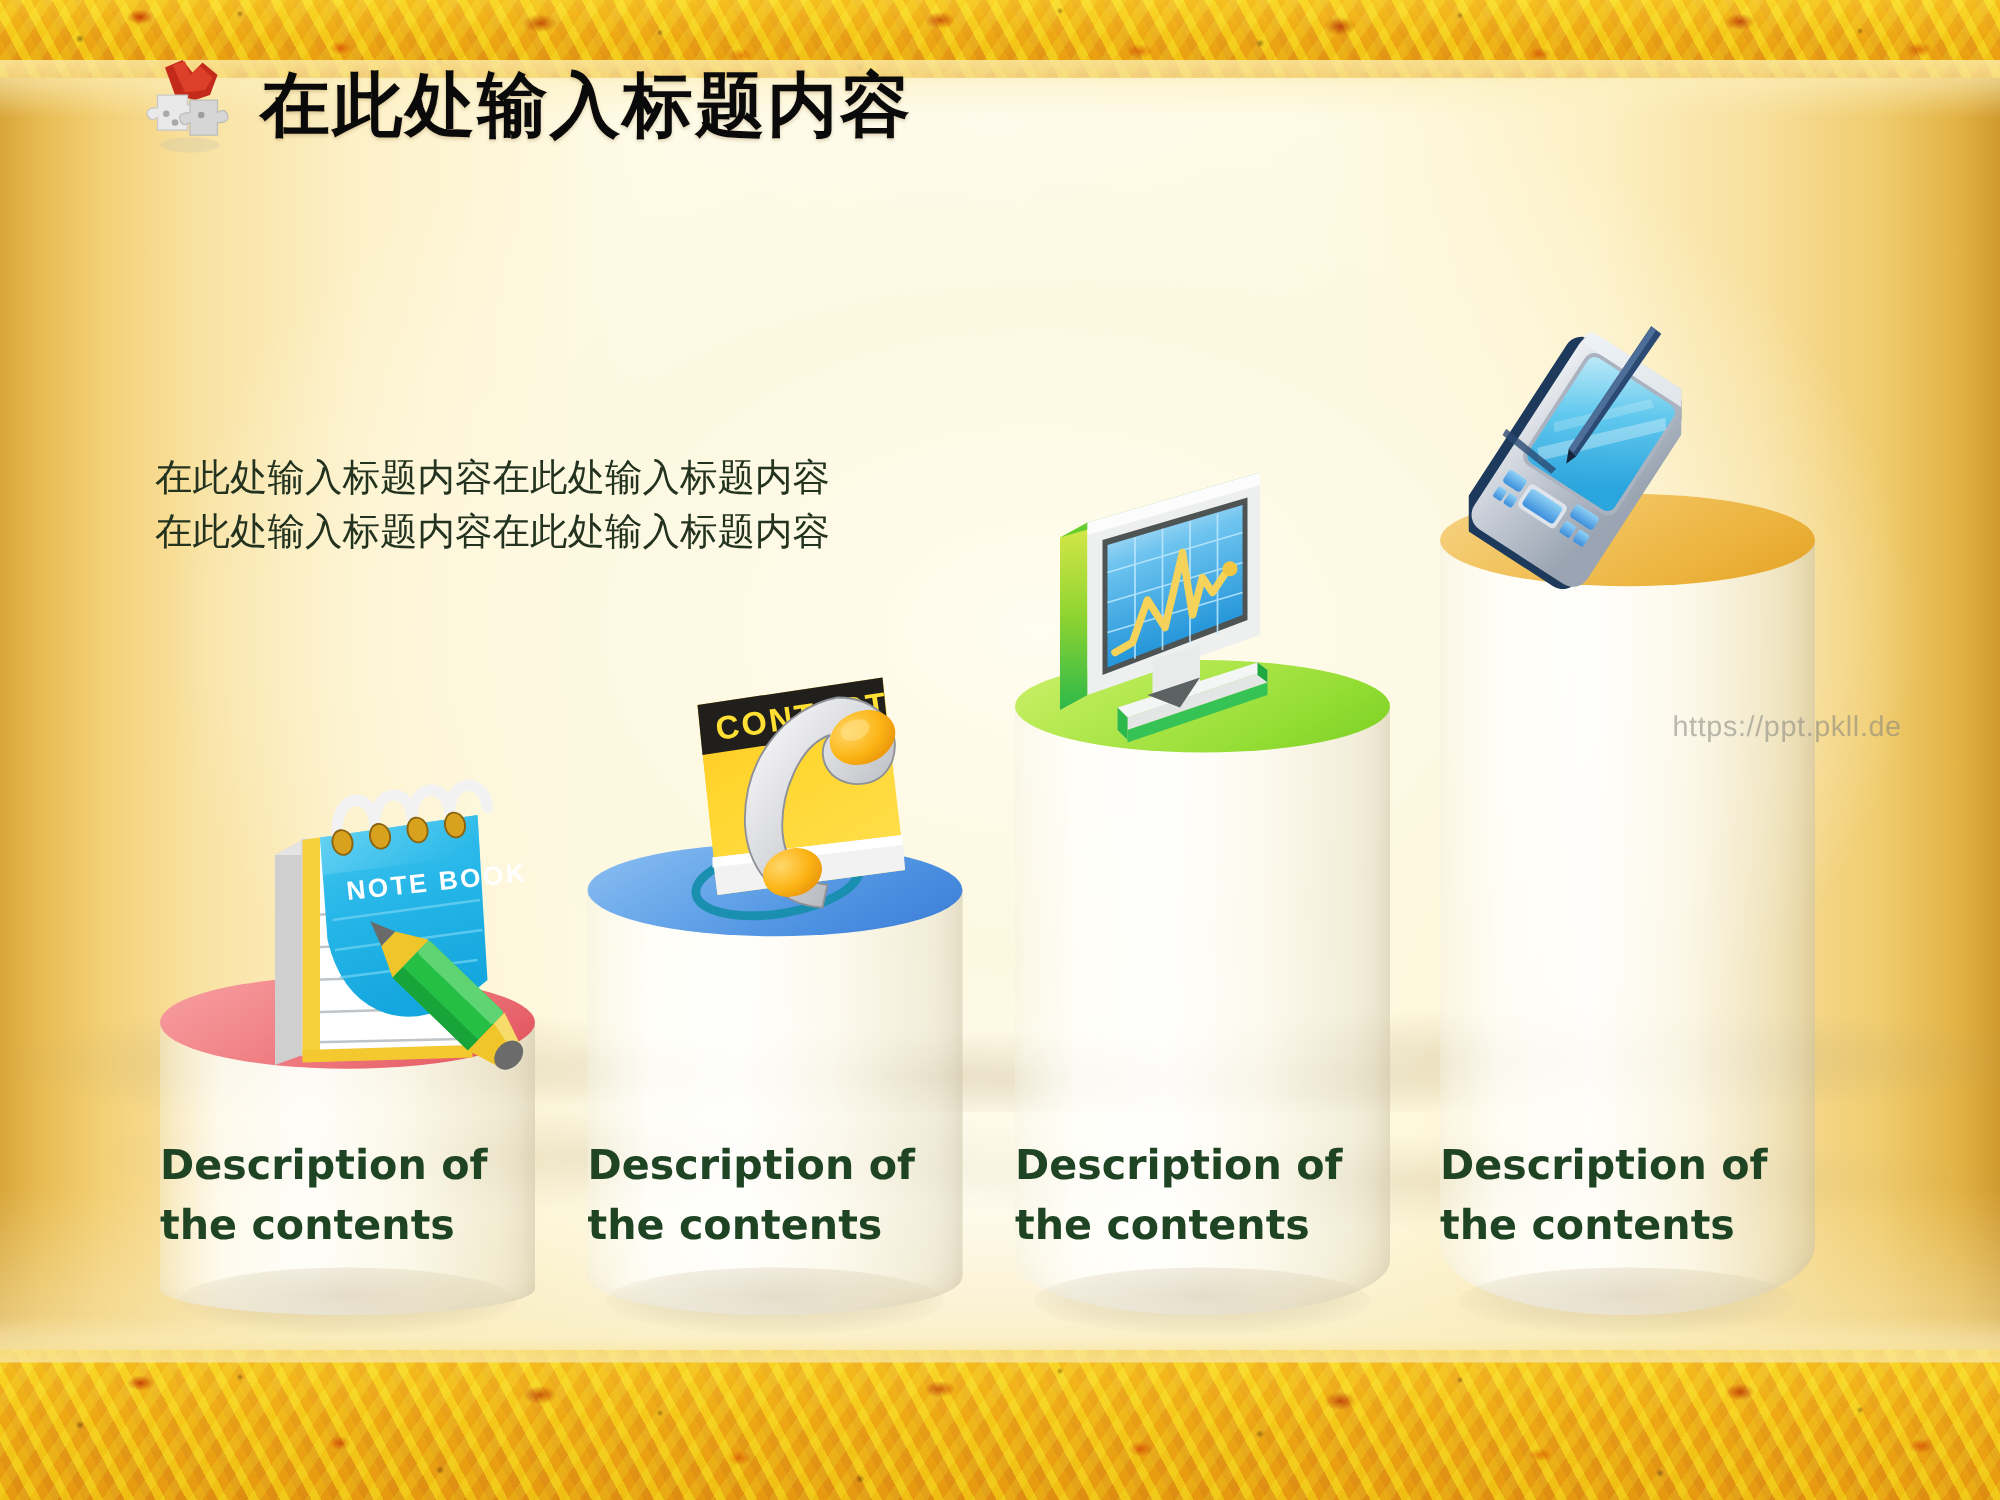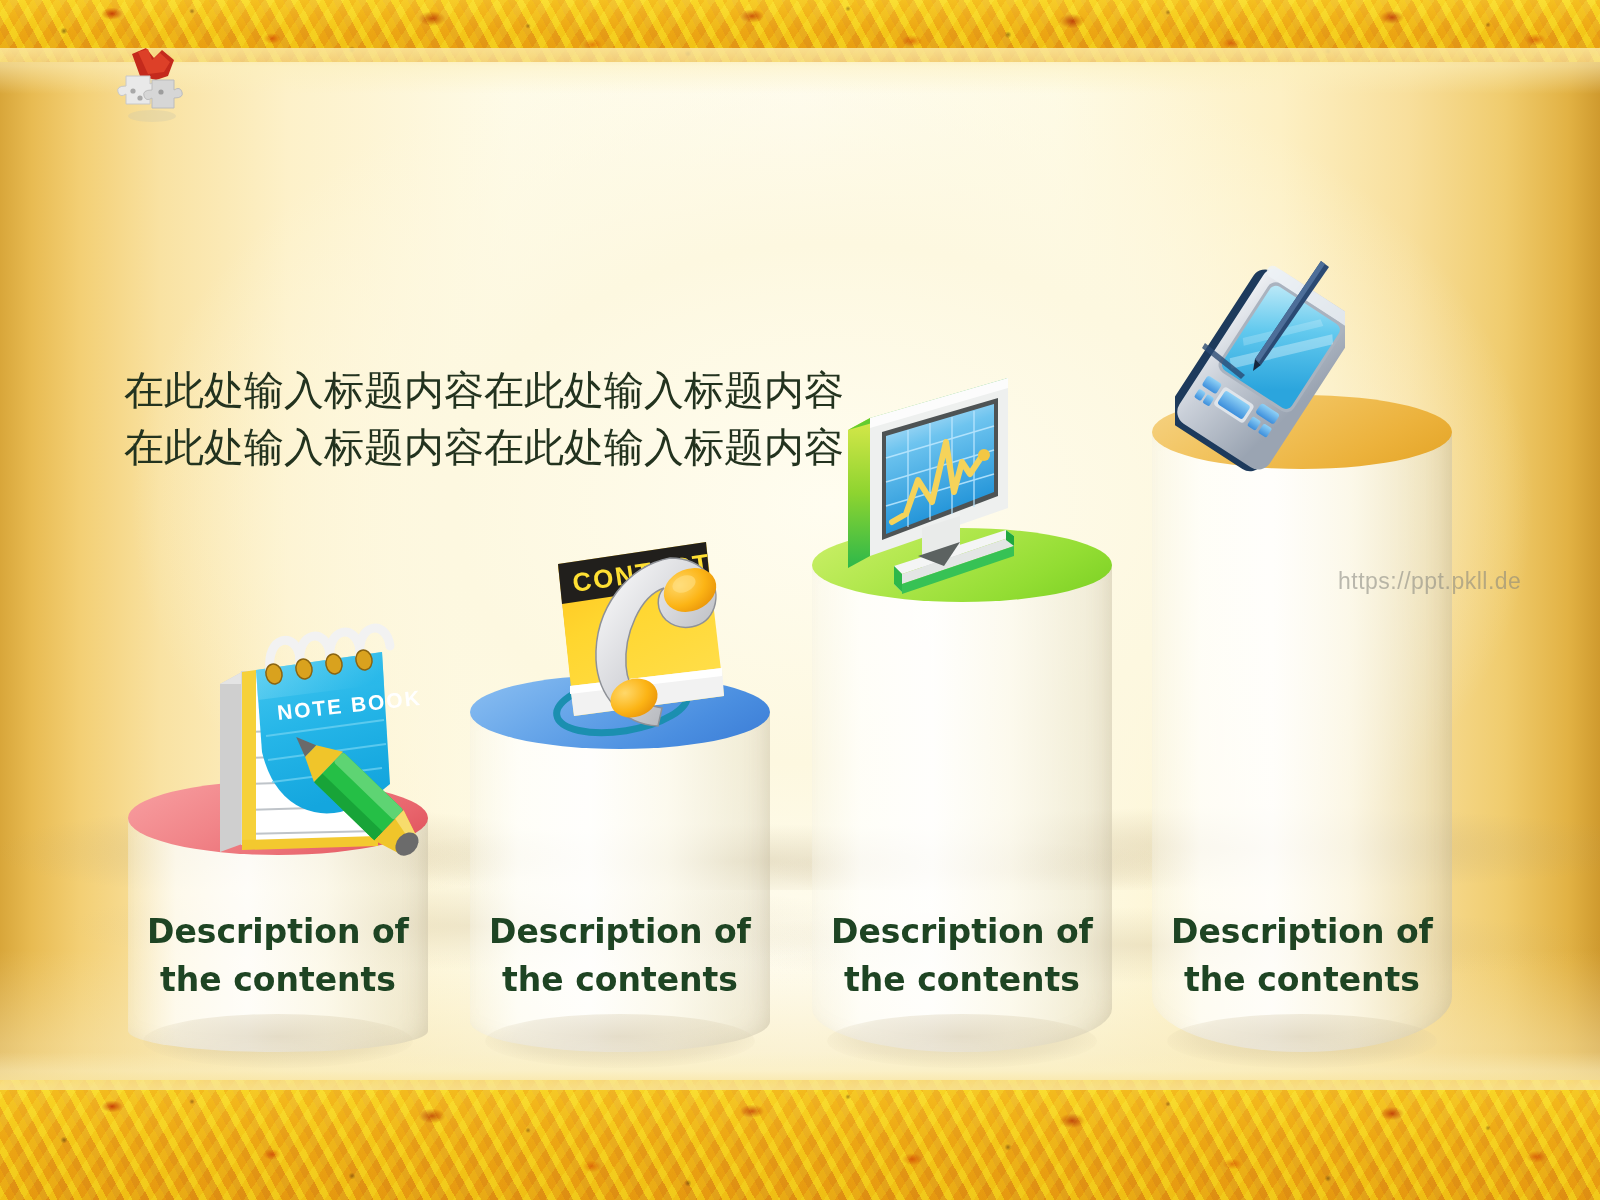--- a/index.html
+++ b/index.html
@@ -95,21 +95,21 @@
     font-size:56px; font-weight:bold; color:#0a0a0a;
     letter-spacing:2px; line-height:1.05;
     white-space:nowrap;
     text-shadow:0 2px 3px rgba(120,80,20,.25);
   }
 
   
   #body-text {
     position:absolute; left:124px; top:362px; width:700px;
     font-family:"DejaVu Serif", serif;
-    font-size:40px; line-height:1.42; color:#23331f;
+    font-size:30px; line-height:1.42; color:#23331f;
     white-space:nowrap;
   }
 
   
   #watermark {
     position:absolute; left:1338px; top:568px;
     font-family:Liberation Sans, sans-serif;
     font-size:23px; letter-spacing:.5px;
     color:rgba(132,132,124,.55);
   }
@@ -133,21 +133,21 @@
   .cyl-top {
     position:absolute; left:0; width:100%; height:74px;
     border-radius:50%;
   }
   .cyl-top-rim {
     position:absolute; left:0; width:100%; height:74px;
     border-radius:50%;
   }
   .caption {
     position:absolute; left:0; width:100%;
-    text-align:center;
+    text-align:left;
     font-family:"DejaVu Sans", sans-serif;
     font-weight:bold; font-size:33px; line-height:1.45;
     color:#1e4423;
   }
 
   
   #podium-1 { left:128px; top:818px;  width:300px; height:234px; }
   #podium-2 { left:470px; top:712px;  width:300px; height:340px; }
   #podium-3 { left:812px; top:565px;  width:300px; height:487px; }
   #podium-4 { left:1152px; top:432px; width:300px; height:620px; }
@@ -461,20 +461,21 @@
                L36 52 Q30 56 28 50 Q26 44 36 44 Z" fill="#d6d6d6" stroke="#bcbcbc" stroke-width="1"></path>
 
       <circle cx="17" cy="45" r="2.6" fill="#a8a8a8"></circle>
       <circle cx="24" cy="52" r="2.6" fill="#a8a8a8"></circle>
       <circle cx="45" cy="46" r="2.6" fill="#9d9d9d"></circle>
 
       <ellipse cx="36" cy="70" rx="24" ry="6" fill="#cfc8a8" opacity=".35"></ellipse>
     </svg>
   </div>
 
+  <div id="title">在此处输入标题内容</div>
 
   <div id="body-text">
     <div>在此处输入标题内容在此处输入标题内容</div>
     <div>在此处输入标题内容在此处输入标题内容</div>
   </div>
 
   <div id="watermark">https://ppt.pkll.de</div>
 
 </div>
 

